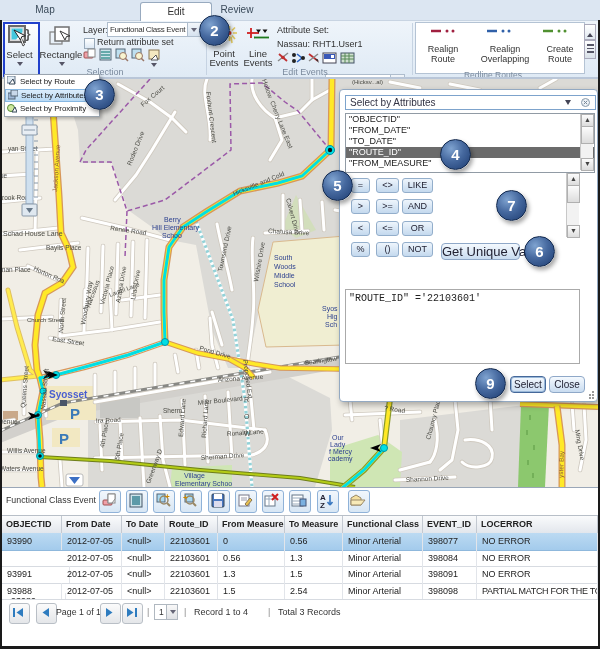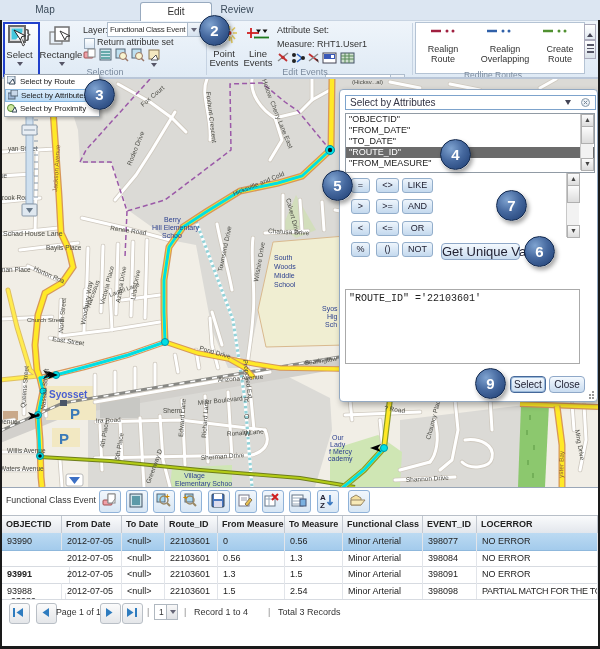--- a/index.html
+++ b/index.html
@@ -157,21 +157,21 @@
   <line x1="4" y1="0" x2="4" y2="10" stroke="#d02020" stroke-width="1.8"></line>
   <line x1="7" y1="9.5" x2="22" y2="9.5" stroke="#1e7a1e" stroke-width="1.8"></line>
   <path d="M9 1.5 l5 0 l-2.5 3.5 z" fill="#111"></path>
     <path d="M15.5 1.5 l5 0 l-2.5 3.5 z" fill="#111"></path>
 </svg>
 <div class="rbtn-label" style="left:237px;top:48px;width:42px;">Line</div>
 <div class="rbtn-label" style="left:237px;top:57px;width:42px;">Events</div>
 
 <div class="abs" style="left:277px;top:25px;font-size:9px;color:#333;">Attribute Set:</div>
 <div class="combo" style="left:325px;top:30px;width:78px;height:13px;line-height:13px;margin-top:44px;"><span style="padding-left:3px;">Default</span><span class="arr"></span></div>
-<div class="abs" style="left:277px;top:39px;font-size:9px;color:#333;">Measure: RHT1.User1</div>
+<div class="abs" style="left:277px;top:39px;font-size:9px;color:#333;">Nassau: RHT1.User1</div>
 
 <svg class="abs" style="left:277px;top:51px;" width="78" height="13" viewBox="0 0 78 13">
   <g>
       <line x1="1" y1="10" x2="11" y2="2" stroke="#888" stroke-width="1.5"></line>
       <line x1="2" y1="3" x2="10" y2="10" stroke="#c03030" stroke-width="1.8"></line>
       <circle cx="6" cy="6.5" r="1.8" fill="#c03030"></circle>
     </g>
   <g>
       <circle cx="17" cy="4" r="2" fill="#222"></circle>
       <circle cx="17" cy="10" r="2" fill="#222"></circle>
@@ -754,21 +754,21 @@
       <div class="td" style="left:60px;width:60px;">2012-07-05</div>
     <div class="td" style="left:120px;width:43px;">&lt;null&gt;</div>
       <div class="td" style="left:163px;width:53px;">22103601</div>
     <div class="td" style="left:216px;width:67px;">0.56</div>
       <div class="td" style="left:283px;width:58px;">1.3</div>
     <div class="td" style="left:341px;width:80px;">Minor Arterial</div>
       <div class="td" style="left:421px;width:54px;">398084</div>
     <div class="td" style="left:475px;width:121px;">NO ERROR</div>
   </div>
   <div class="tr" style="top:78px;">
-    <div class="td" style="left:0;width:68px;font-weight:bold;">93991</div>
+    <div class="td" style="left:0;width:68px;">93991</div>
       <div class="td" style="left:60px;width:60px;">2012-07-05</div>
     <div class="td" style="left:120px;width:43px;">&lt;null&gt;</div>
       <div class="td" style="left:163px;width:53px;">22103601</div>
     <div class="td" style="left:216px;width:67px;">1.3</div>
       <div class="td" style="left:283px;width:58px;">1.5</div>
     <div class="td" style="left:341px;width:80px;">Minor Arterial</div>
       <div class="td" style="left:421px;width:54px;">398091</div>
     <div class="td" style="left:475px;width:121px;">NO ERROR</div>
   </div>
   <div class="tr" style="top:94.5px;">

